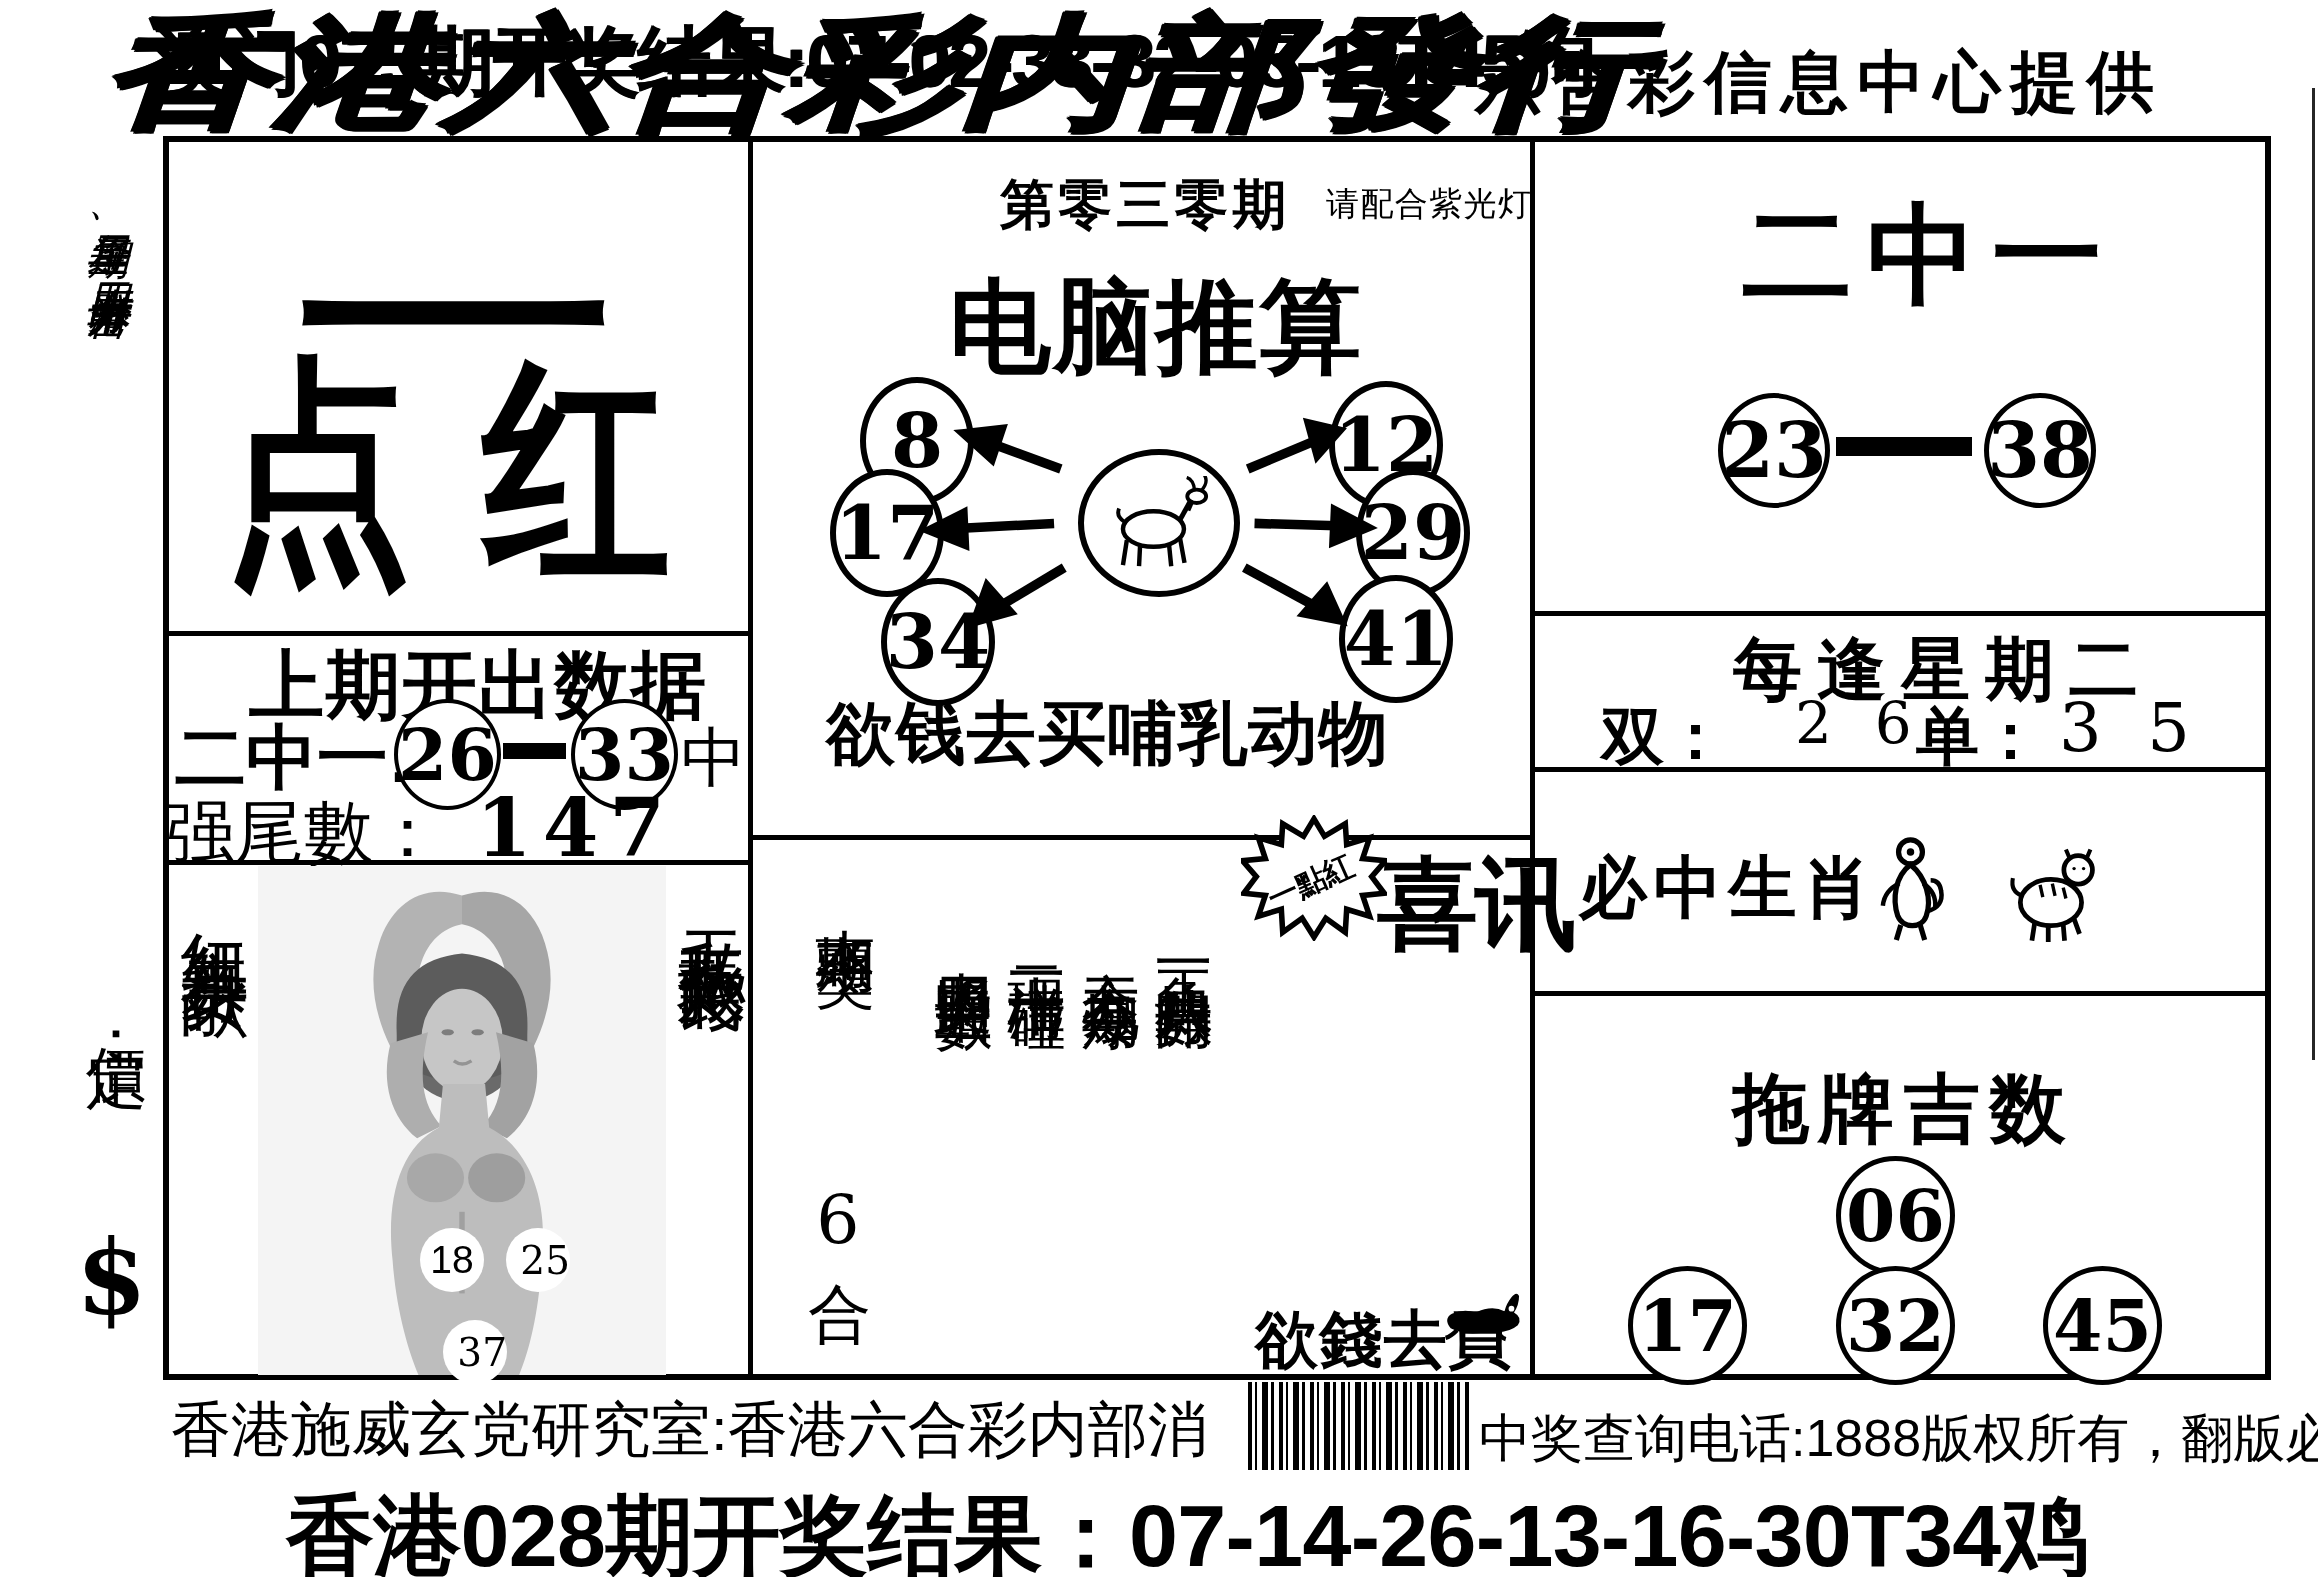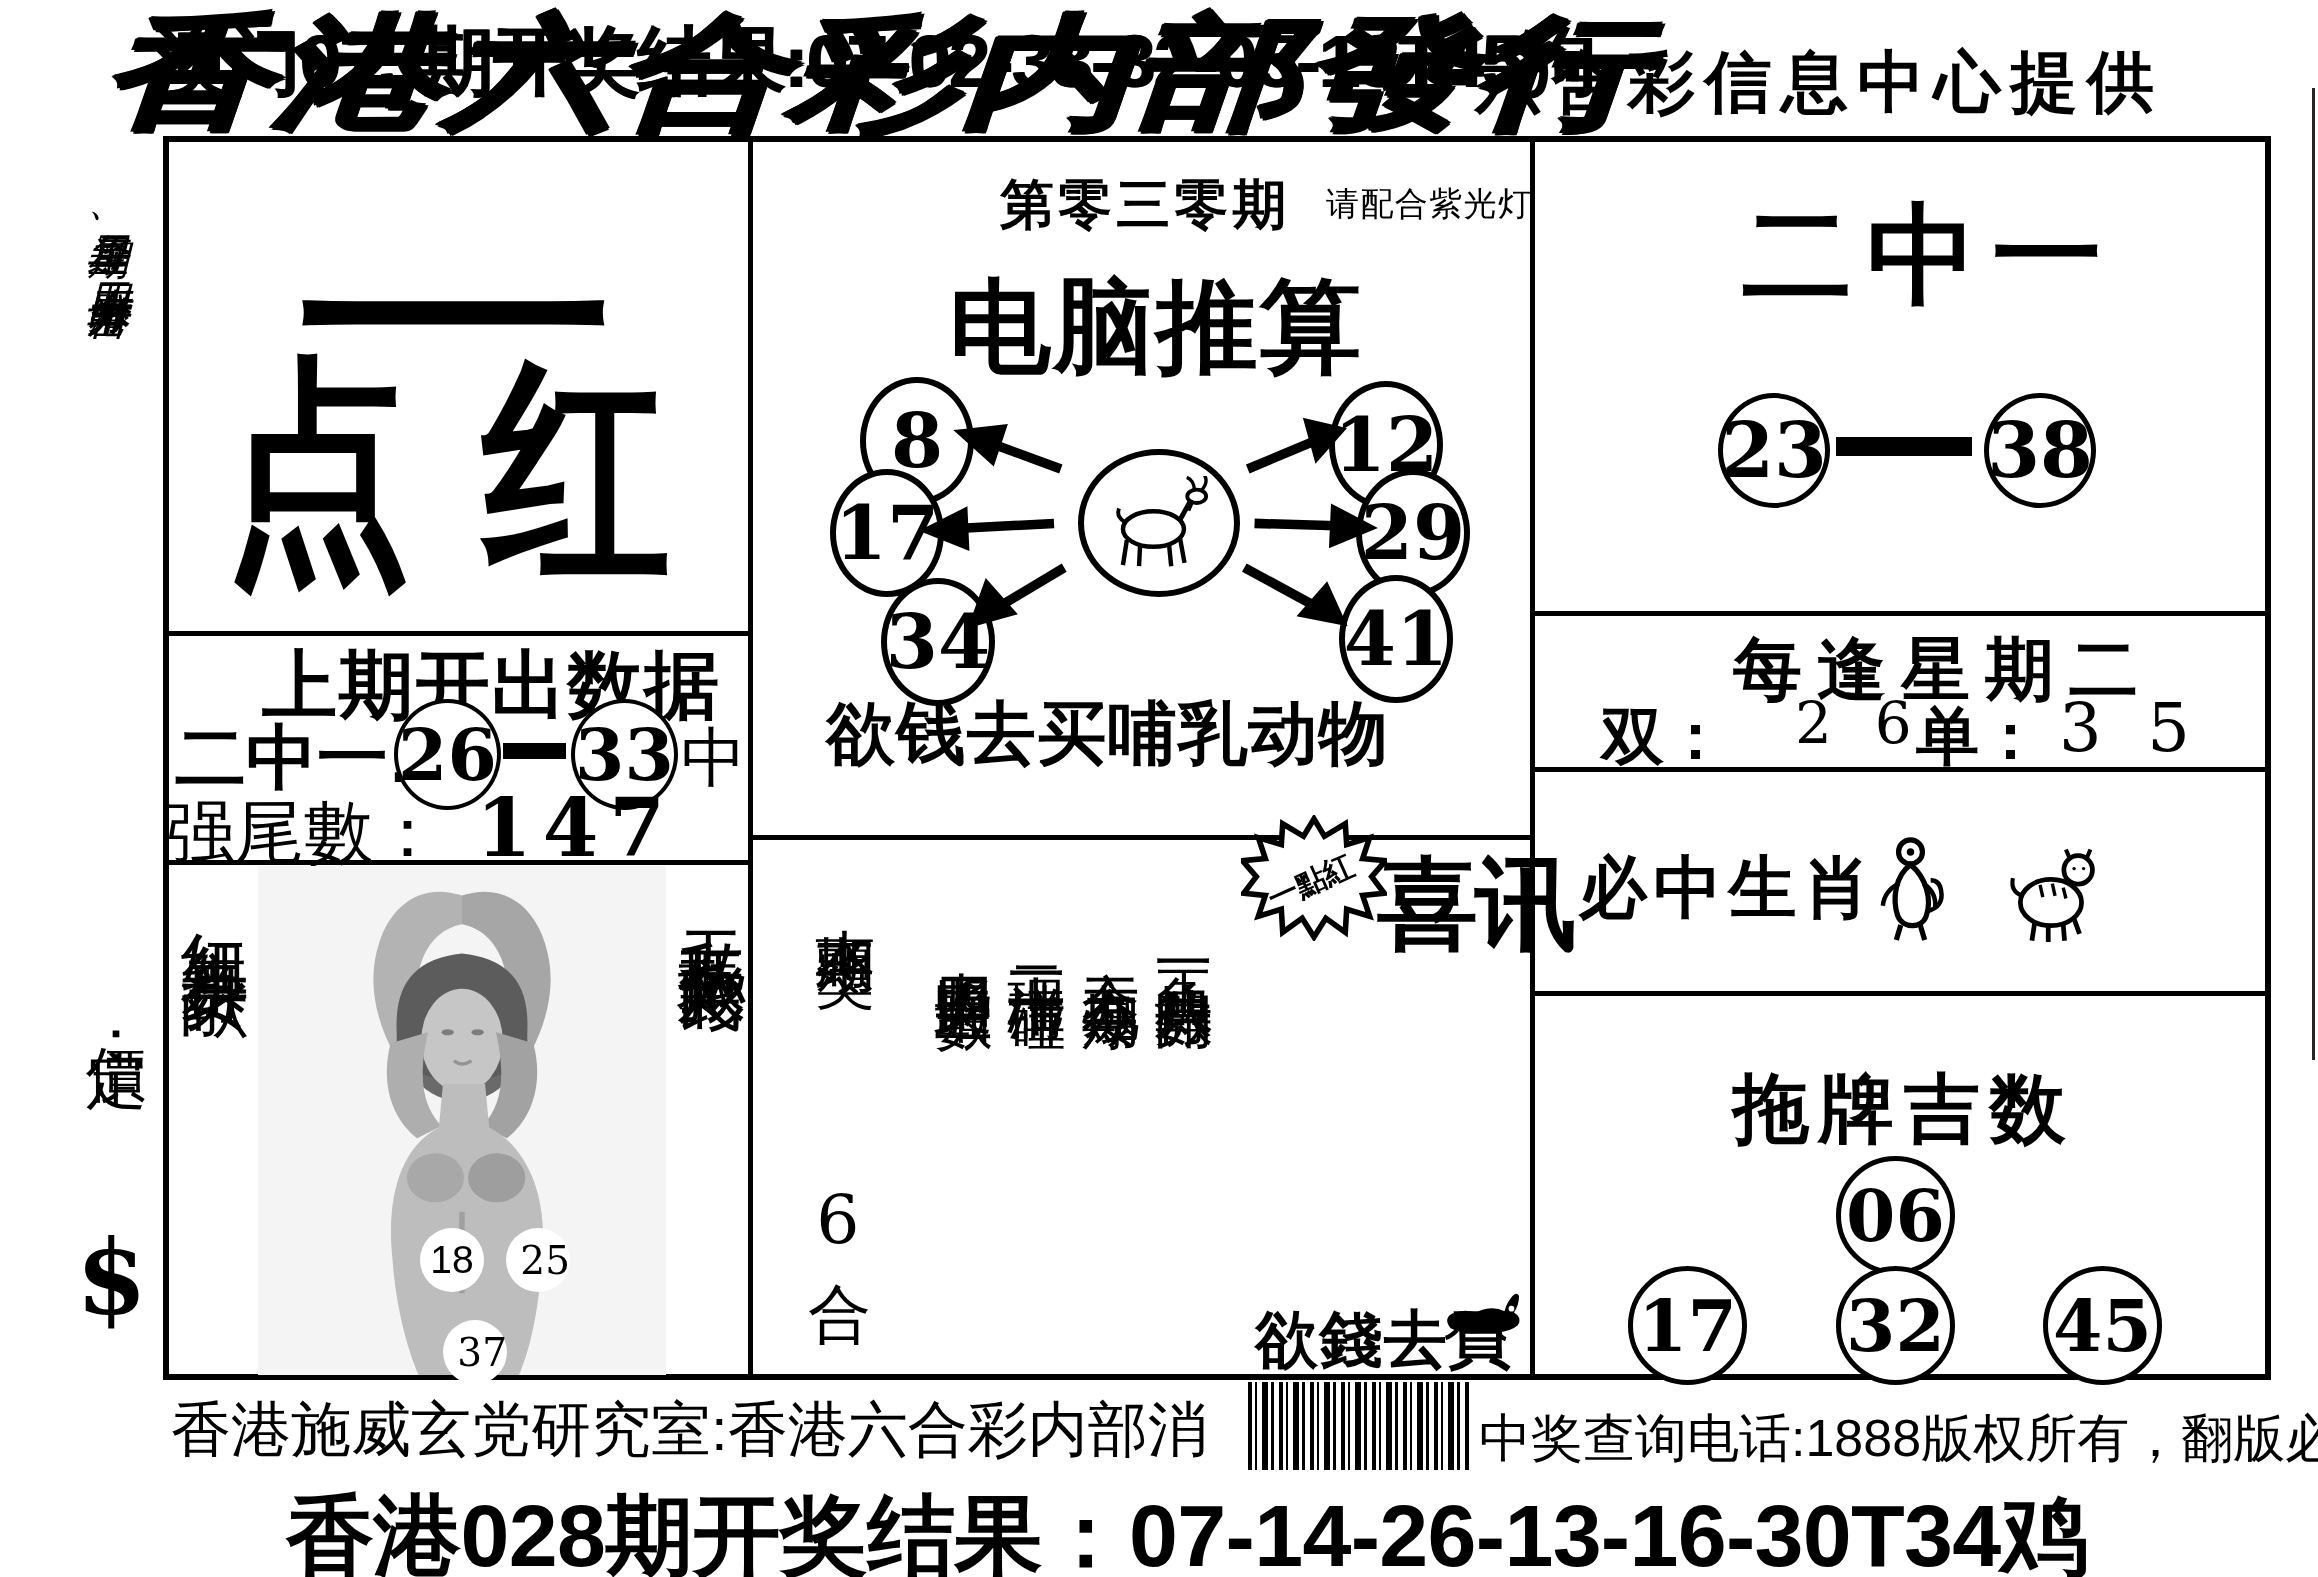--- a/index.html
+++ b/index.html
@@ -43,21 +43,21 @@
 <div class="line" style="left:163px;top:860px;width:585px;height:5.4px;"></div>
 <div class="line" style="left:748px;top:835px;width:787px;height:5.4px;"></div>
 <div class="line" style="left:1530px;top:611px;width:741px;height:5.4px;"></div>
 <div class="line" style="left:1530px;top:767px;width:741px;height:5.4px;"></div>
 <div class="line" style="left:1530px;top:991px;width:741px;height:5.4px;"></div>
 <div class="line" style="left:2312px;top:88px;width:3.4px;height:972px;opacity:.85;"></div>
 
 <div class="abs serif" style="left:163px;top:173px;width:585px;text-align:center;font-size:224px;font-weight:bold;transform:scaleX(1.45);transform-origin:center;">一</div>
 <div class="abs serif" style="left:224px;top:316px;font-size:235px;font-weight:bold;letter-spacing:88px;white-space:nowrap;transform:scaleX(0.8);transform-origin:left top;">点红</div>
 
-<div class="abs" style="left:262px;top:636px;font-size:75px;font-weight:bold;letter-spacing:1.4px;">上期开出数据</div>
+<div class="abs" style="left:249px;top:636px;font-size:75px;font-weight:bold;letter-spacing:1.4px;">上期开出数据</div>
 <div class="abs" style="left:175px;top:711px;font-size:71px;font-weight:bold;">二中一:</div>
 <div class="nc" style="left:394px;top:699px;width:99px;height:103px;border-width:4.8px;font-size:71px;">
   <span>26</span>
 </div>
 <div class="bar" style="left:503px;top:743px;width:63px;height:16.3px;"></div>
 <div class="nc" style="left:571px;top:699px;width:99px;height:103px;border-width:4.8px;font-size:71px;">
   <span>33</span>
 </div>
 <div class="abs" style="left:681px;top:714px;font-size:65px;">中</div>
 <div class="abs" style="left:166px;top:787px;font-size:69px;font-weight:normal;">强尾數：</div>

